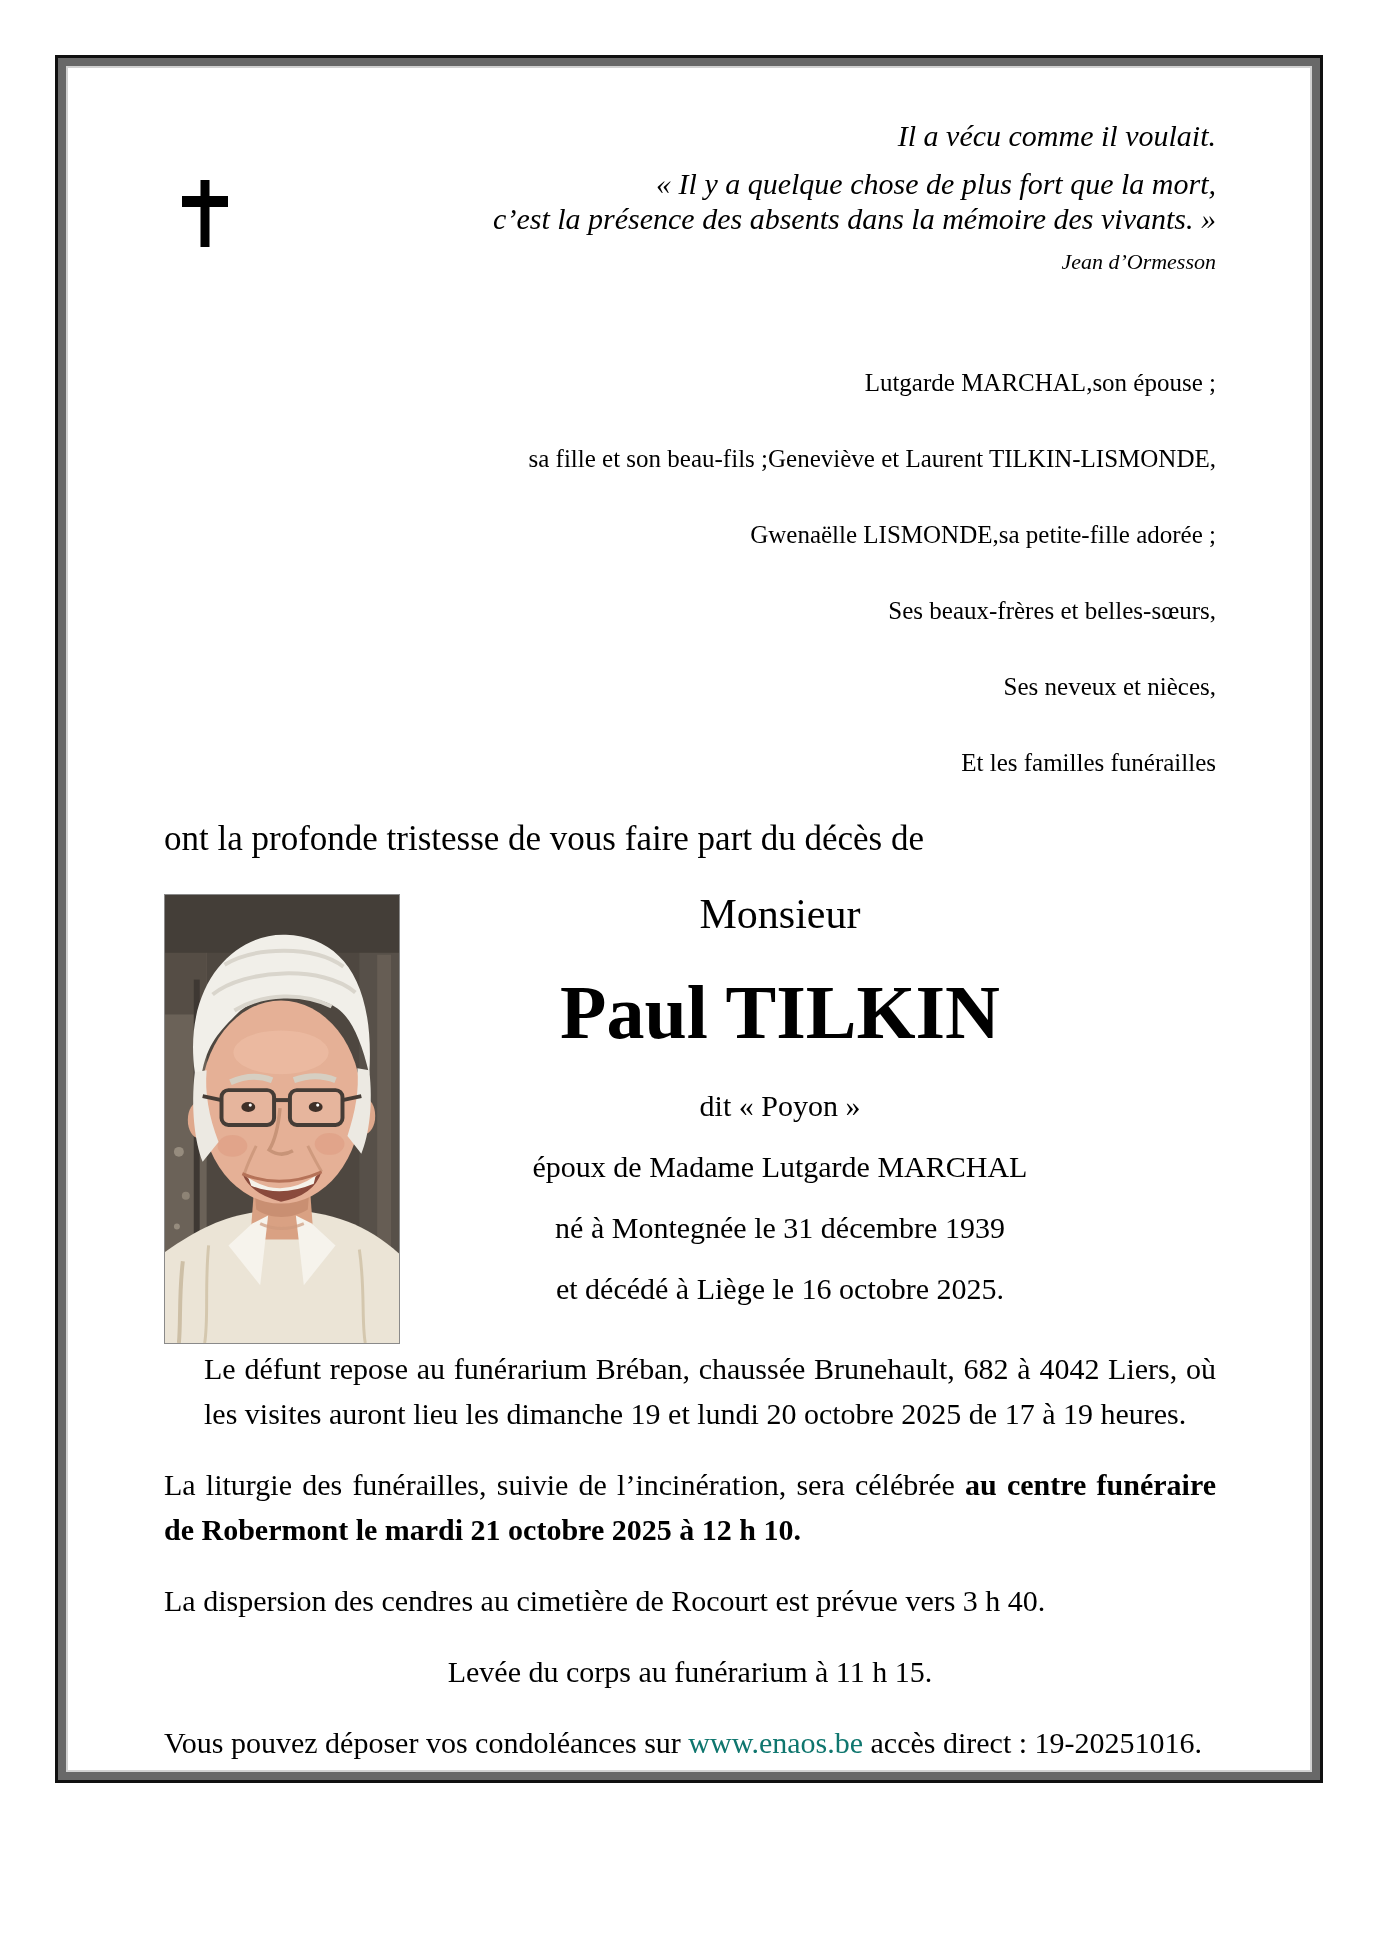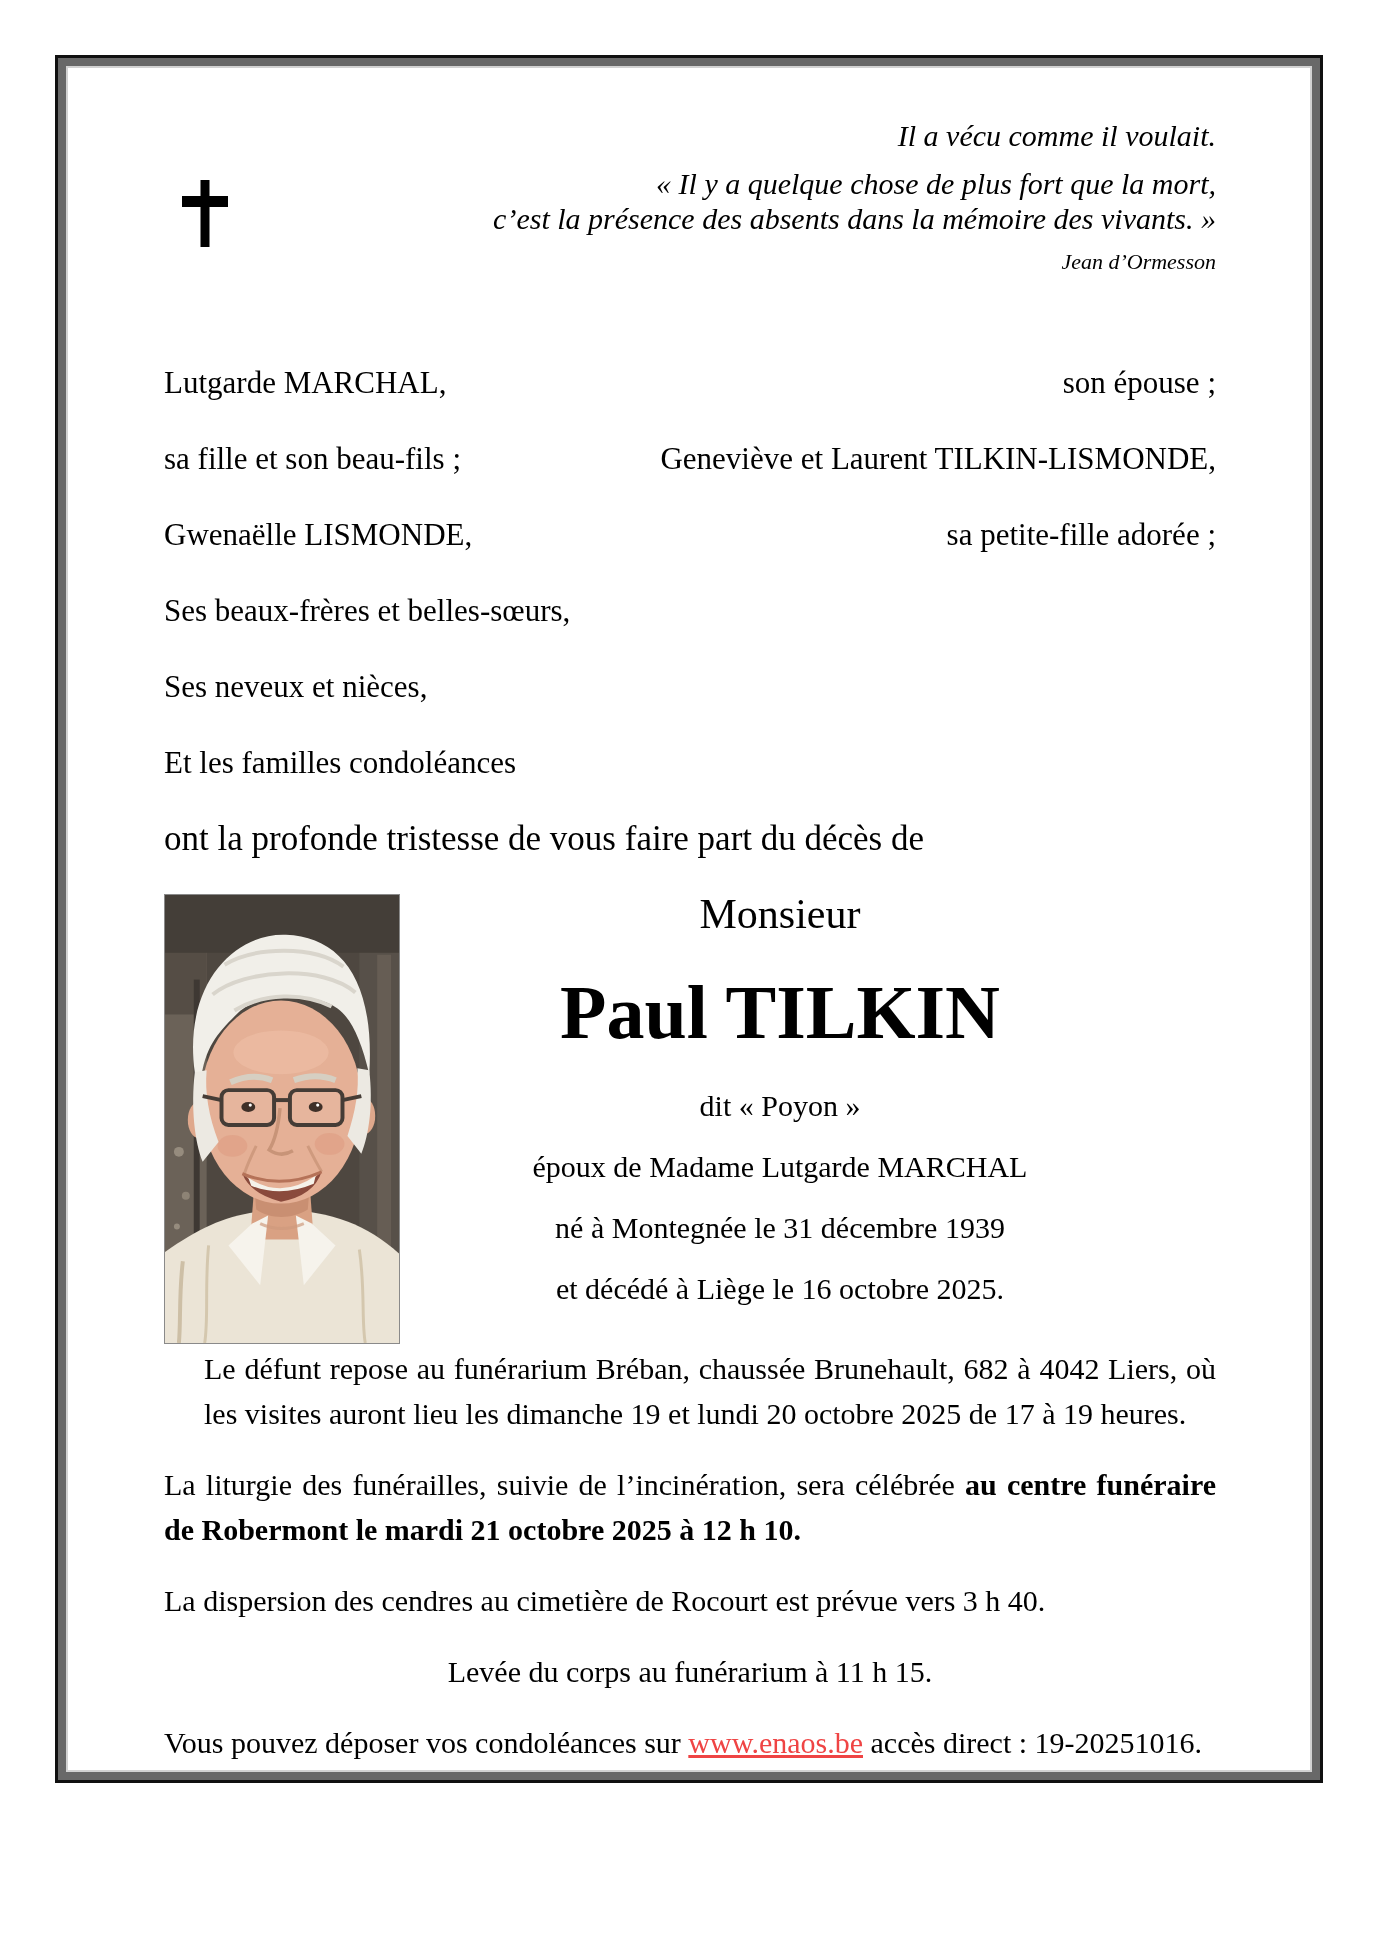--- a/index.html
+++ b/index.html
@@ -33,38 +33,38 @@
   
   .header{position:relative;min-height:200px;}
   .cross{position:absolute;left:18px;top:62px;}
   .quote-block{text-align:right;}
   .quote-line{font-style:italic;font-size:30px;line-height:35px;}
   .quote-group2{margin-top:13px;}
   .quote-author{font-style:italic;font-size:22px;line-height:26px;margin-top:13px;}
   
   .family{margin-top:44px;}
   .family-row{
-    display:flex;justify-content:space-between;align-items:baseline;
-    font-size:31px;line-height:42px;margin-bottom:34px;
+    display:flex;justify-content:flex-end;align-items:baseline;
+    font-size:25px;line-height:42px;margin-bottom:34px;
   }
   .intro-row{font-size:35px;line-height:42px;margin-bottom:34px;}
   
   .deceased-row{display:flex;align-items:flex-start;}
   .photo{flex:0 0 auto;width:236px;height:450px;border:1px solid #8a8a8a;box-sizing:border-box;display:block;}
   .identity{flex:1 1 auto;text-align:center;padding-right:56px;}
   .deceased-title{font-size:42px;line-height:40px;}
   .deceased-name{font-size:76px;line-height:84px;font-weight:bold;margin-top:36px;}
   .deceased-nick{font-size:30px;line-height:36px;margin-top:34px;}
   .deceased-line{font-size:30px;line-height:36px;margin-top:25px;}
   
   .para{font-size:30px;line-height:45px;text-align:justify;margin:0 0 26px 0;}
   .para.first{margin-top:2px;margin-left:40px;}
   .para-center{font-size:30px;line-height:45px;text-align:center;margin:0 0 26px 0;}
   .bold{font-weight:bold;}
-  a.enaos{color:#ef4444;text-decoration:underline;cursor:pointer;}
+  a.enaos{color:#0f766e;cursor:pointer;}
 </style>
 </head>
 <body>
 
 <div class="page">
   <div class="frame-outer">
     <div class="frame-mid">
       <div class="frame-inner">
         <div class="content">
 
@@ -96,21 +96,21 @@
             </div>
             <div class="family-row">
               <span>Ses beaux-frères et belles-sœurs,</span>
               <span></span>
             </div>
             <div class="family-row">
               <span>Ses neveux et nièces,</span>
               <span></span>
             </div>
             <div class="family-row">
-              <span>Et les familles condoléances</span>
+              <span>Et les familles funérailles</span>
               <span></span>
             </div>
             <div class="intro-row">ont la profonde tristesse de vous faire part du décès de</div>
           </div>
 
           <div class="deceased-row">
             <svg class="photo" viewBox="0 0 236 450" preserveAspectRatio="none">
               <rect width="236" height="450" fill="#4e4740"></rect>
               <rect x="0" width="42" height="450" fill="#6b6258"></rect>
               <rect x="0" width="42" height="120" fill="#554d45"></rect>

